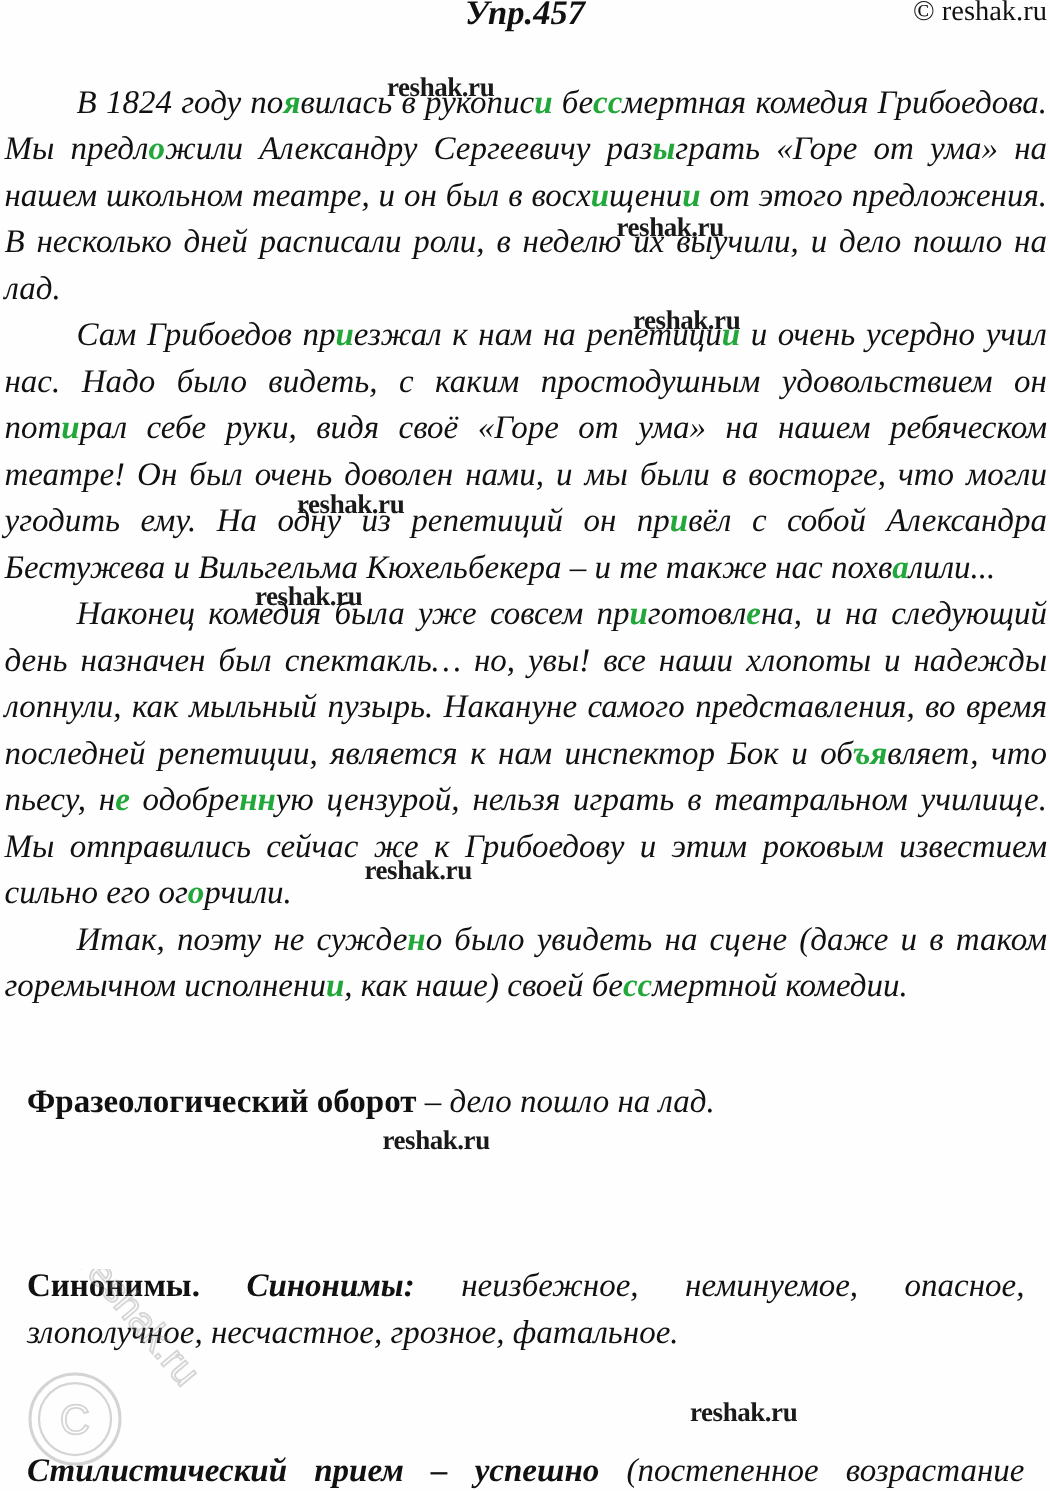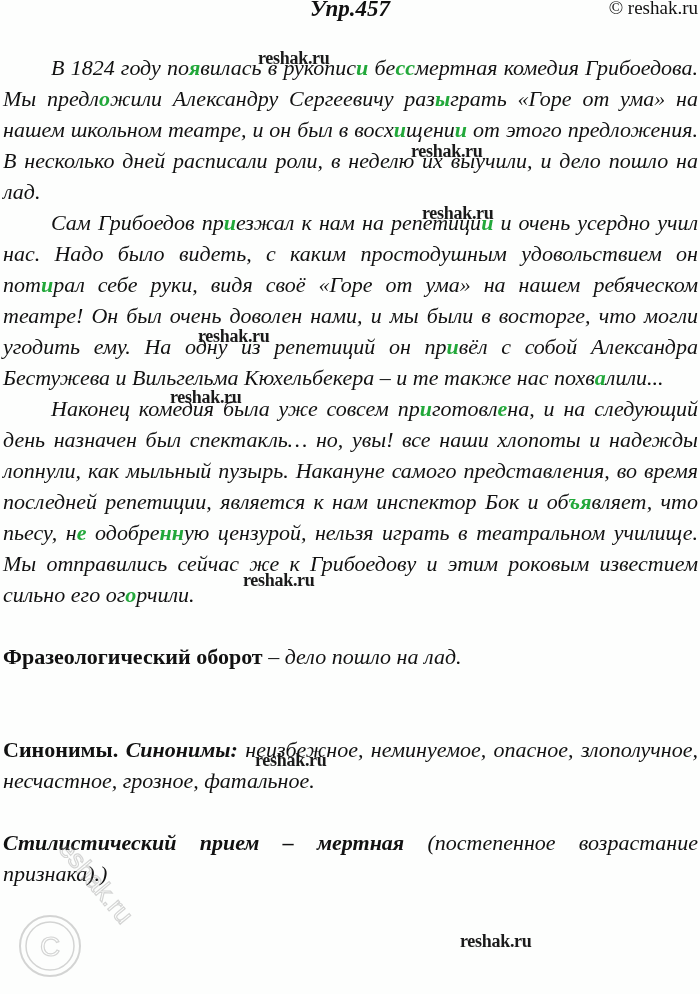--- a/index.html
+++ b/index.html
@@ -14,21 +14,21 @@
   }
   .header-copy {
     position: absolute; top: -3px; right: 2px; font-size: 19px;
   }
   .doc {
     position: absolute; left: 3px; top: 52px; width: 695px;
     font-size: 22px; line-height: 31px; text-align: justify;
   }
   .para { margin: 0; text-indent: 48px; font-style: italic; }
   .g { color: #22a83a; font-weight: bold; }
-  .note { margin: 0; text-indent: 0; }
+  .note { margin: 15px; text-indent: 0; }
   .gap { height: 31px; }
   .bold { font-weight: bold; }
   .bi { font-weight: bold; font-style: italic; }
   .it { font-style: italic; }
   .wm {
     position: absolute; font-weight: bold; font-size: 18px; color: #1a1a1a;
     letter-spacing: -0.3px; pointer-events: none;
   }
   .stamp {
     position: absolute; left: 2px; top: 846px; width: 130px; height: 140px;
@@ -40,36 +40,37 @@
 
 <div>
   <div class="header-title">Упр.457</div>
   <div class="header-copy">© reshak.ru</div>
 </div>
 
 <div class="doc">
   <p class="para"><span>В 1824 году по</span><span class="g">я</span><span>вилась в рукопис</span><span class="g">и</span><span> бе</span><span class="g">сс</span><span>мертная комедия Грибоедова. Мы предл</span><span class="g">о</span><span>жили Александру Сергеевичу раз</span><span class="g">ы</span><span>грать «Горе от ума» на нашем школьном театре, и он был в восх</span><span class="g">и</span><span>щени</span><span class="g">и</span><span> от этого предложения. В несколько дней расписали роли, в неделю их выучили, и дело пошло на лад.</span></p>
   <p class="para"><span>Сам Грибоедов пр</span><span class="g">и</span><span>езжал к нам на репетици</span><span class="g">и</span><span> и очень усердно учил нас. Надо было видеть, с каким простодушным удовольствием он пот</span><span class="g">и</span><span>рал себе руки, видя своё «Горе от ума» на нашем ребяческом театре! Он был очень доволен нами, и мы были в восторге, что могли угодить ему. На одну из репетиций он пр</span><span class="g">и</span><span>вёл с собой Александра Бестужева и Вильгельма Кюхельбекера – и те также нас похв</span><span class="g">а</span><span>лили...</span></p>
   <p class="para"><span>Наконец комедия была уже совсем пр</span><span class="g">и</span><span>готовл</span><span class="g">е</span><span>на, и на следующий день назначен был спектакль… но, увы! все наши хлопоты и надежды лопнули, как мыльный пузырь. Накануне самого представления, во время последней репетиции, является к нам инспектор Бок и об</span><span class="g">ъя</span><span>вляет, что пьесу, н</span><span class="g">е</span><span> одобре</span><span class="g">нн</span><span>ую цензурой, нельзя играть в театральном училище. Мы отправились сейчас же к Грибоедову и этим роковым известием сильно его ог</span><span class="g">о</span><span>рчили.</span></p>
+  <p class="para"><span>Итак, поэту не сужде</span><span class="g">н</span><span>о было увидеть на сцене (даже и в таком горемычном исполнени</span><span class="g">и</span><span>, как наше) своей бе</span><span class="g">сс</span><span>мертной комедии.</span></p>
 
   <div class="gap"></div>
   <p class="note">
     <span class="bold">Фразеологический оборот</span><span class="it"> – дело пошло на лад.</span>
   </p>
 
   <div class="gap"></div>
 
   <div class="gap"></div>
   <p class="note">
     <span class="bold">Синонимы.</span><span class="bi"> Синонимы:</span><span class="it"> неизбежное, неминуемое, опасное, злополучное, несчастное, грозное, фатальное.</span>
   </p>
 
   <div class="gap"></div>
   <p class="note">
-    <span class="bi">Стилистический прием – мертная</span><span class="it"> (постепенное возрастание признака).)</span>
+    <span class="bi">Стилистический прием – успешно</span><span class="it"> (постепенное возрастание признака).)</span>
   </p>
 </div>
 
 <span class="wm" style="left:258px;top:48px">reshak.ru</span>
 <span class="wm" style="left:411px;top:141px">reshak.ru</span>
 <span class="wm" style="left:422px;top:203px">reshak.ru</span>
 <span class="wm" style="left:198px;top:326px">reshak.ru</span>
 <span class="wm" style="left:170px;top:387px">reshak.ru</span>
 <span class="wm" style="left:243px;top:570px">reshak.ru</span>
 <span class="wm" style="left:255px;top:750px">reshak.ru</span>

